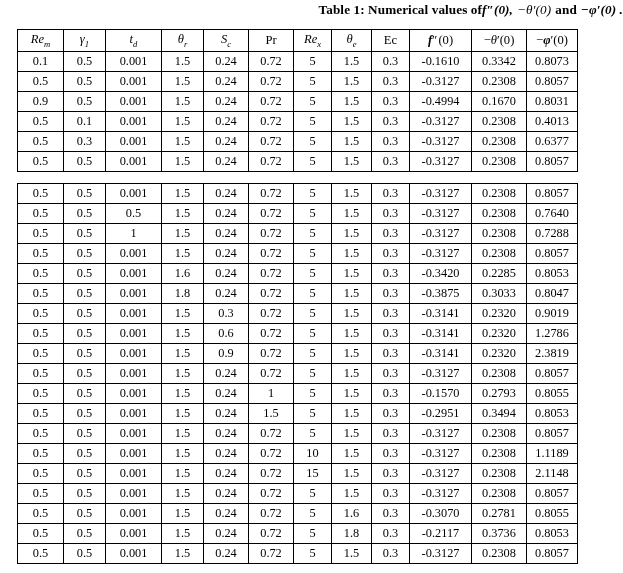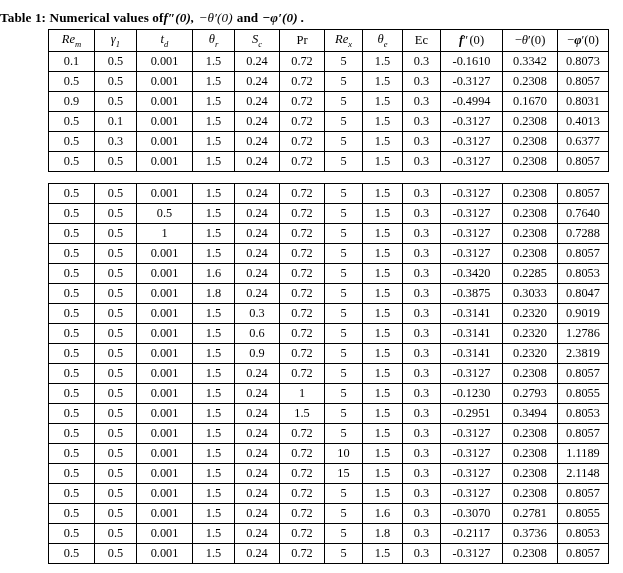--- a/index.html
+++ b/index.html
@@ -13,37 +13,37 @@
     height: 573px;
     overflow: hidden;
     font-family: "Liberation Serif", "DejaVu Serif", serif;
     color: #000000;
     position: relative;
   }
 
   
   #table-caption {
     width: 623px;
-    text-align: left;
+    text-align: right;
     font-size: 13.2px;
     font-weight: bold;
     line-height: 1;
-    padding-top: 11px;
+    padding-top: 3px;
     letter-spacing: 0.1px;
     white-space: nowrap;
   }
   .mi { font-style: italic; font-weight: bold; }
   .mi-light { font-style: italic; font-weight: normal; }
   .prime { font-style: normal; }
   .sp { display: inline-block; width: 4px; }
 
   
   #table-wrap {
     position: absolute;
-    left: 48px;
+    left: 17px;
     top: 29px;
     width: 560px;
   }
   table.numtable {
     border-collapse: collapse;
     table-layout: fixed;
     width: 560px;
     background: #ffffff;
   }
   table.numtable td, table.numtable th {
@@ -380,21 +380,21 @@
         <tr>
           <td>0.5</td>
           <td>0.5</td>
           <td>0.001</td>
           <td>1.5</td>
           <td>0.24</td>
           <td class="la">1</td>
           <td>5</td>
           <td>1.5</td>
           <td>0.3</td>
-          <td>-0.1230</td>
+          <td>-0.1570</td>
           <td>0.2793</td>
           <td>0.8055</td>
         </tr>
         <tr>
           <td>0.5</td>
           <td>0.5</td>
           <td>0.001</td>
           <td>1.5</td>
           <td>0.24</td>
           <td class="la">1.5</td>

